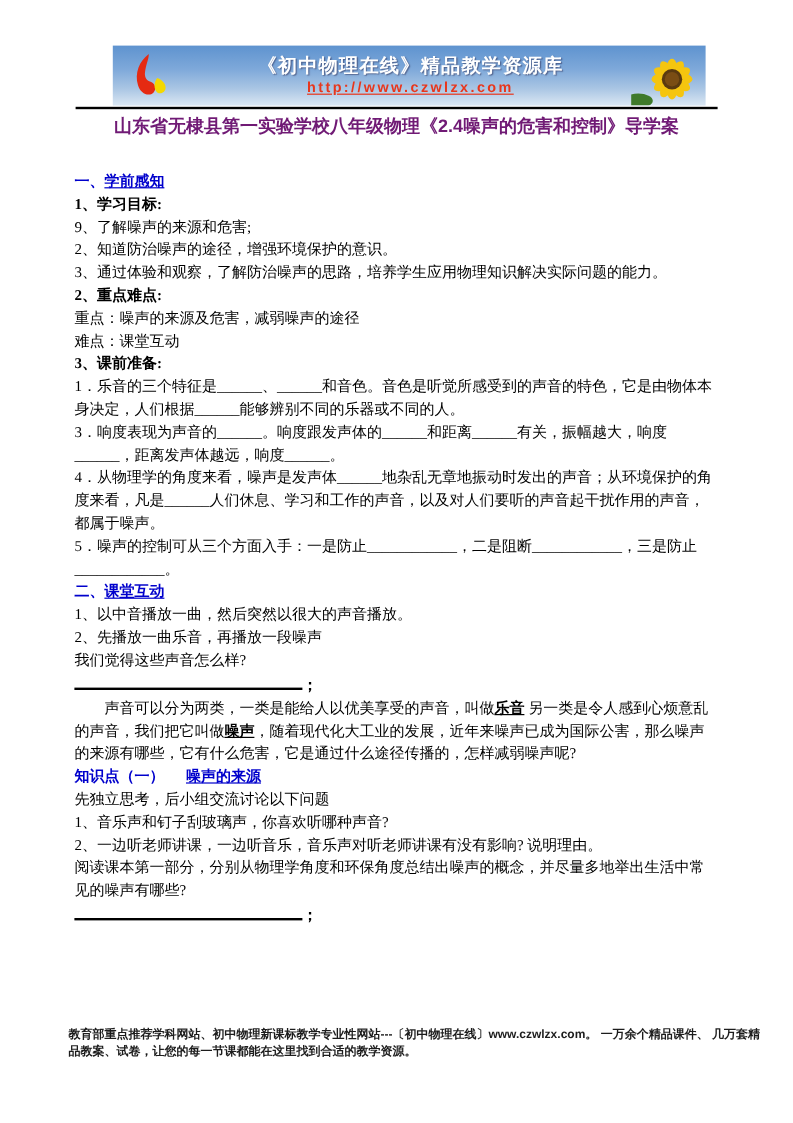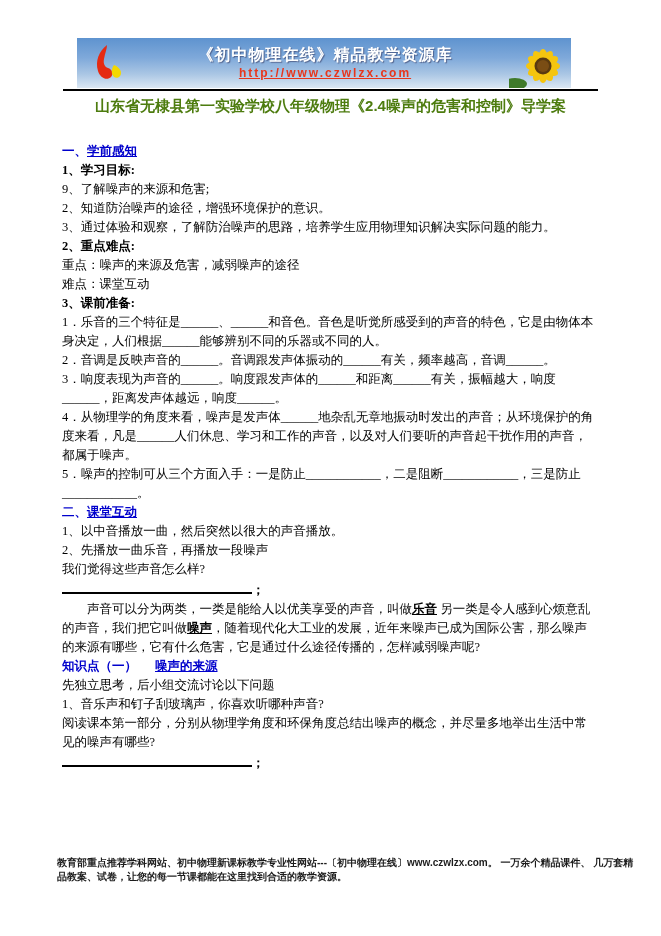--- a/index.html
+++ b/index.html
@@ -1,32 +1,32 @@
 <!DOCTYPE html>
 <html><head>
 <meta charset="utf-8">
 <style>
   html,body{margin:0;padding:0;background:#ffffff;}
   .page{position:relative;width:661px;height:936px;background:#fff;overflow:hidden;
         color:#000;font-family:"Liberation Sans","DejaVu Sans",sans-serif;
         font-size:12.5px;line-height:19px;}
   
-  .banner{position:absolute;left:77px;top:38px;width:494px;height:50px;overflow:hidden;
+  .banner{position:absolute;left:94px;top:38px;width:494px;height:50px;overflow:hidden;
           background:linear-gradient(180deg,#5e93cf 0%,#7fa9da 40%,#aac6e4 72%,#dbe7f3 100%);
           display:flex;align-items:center;}
   .banner-logo{width:64px;height:50px;flex:0 0 auto;display:flex;align-items:center;justify-content:center;}
   .banner-center{flex:1 1 auto;text-align:center;}
   .banner-sitename{color:#ffffff;font-weight:bold;font-size:16px;line-height:18px;
                    text-shadow:1px 1px 1px rgba(40,40,80,.55);letter-spacing:1px;}
   .banner-url{display:block;color:#e8361c;font-weight:bold;font-size:12px;line-height:14px;letter-spacing:2px;}
   .banner-flower{width:62px;height:50px;flex:0 0 auto;position:relative;}
   
   .rule{position:absolute;left:63px;top:89px;width:535px;height:0;border-top:2px solid #000;}
   .doc-title{position:absolute;left:0;top:96px;width:661px;text-align:center;
-             color:#4d7c0f;font-weight:bold;font-size:15px;line-height:20px;}
+             color:#701a75;font-weight:bold;font-size:15px;line-height:20px;}
   
   .content{position:absolute;left:62px;top:142px;width:537px;}
   .content p{margin:0;font-family:Liberation Serif, serif;}
   .h-blue{color:#0000cc;font-weight:bold;}
   .u{text-decoration:underline;}
   .b{font-weight:bold;}
   .bu{font-weight:bold;text-decoration:underline;}
   .ind{margin-left:23px;}
   .ind2{margin-left:20px;}
   .ind3{margin-left:36px;}
@@ -85,39 +85,39 @@
     <p class="ind">9、了解噪声的来源和危害;</p>
     <p class="ind">2、知道防治噪声的途径，增强环境保护的意识。</p>
     <p class="ind">3、通过体验和观察，了解防治噪声的思路，培养学生应用物理知识解决实际问题的能力。</p>
 
     <p class="ind b">2、重点难点:</p>
     <p class="ind2">重点：噪声的来源及危害，减弱噪声的途径</p>
     <p class="ind2">难点：课堂互动</p>
 
     <p class="ind b">3、课前准备:</p>
     <p class="ind2">1．乐音的三个特征是______、______和音色。音色是听觉所感受到的声音的特色，它是由物体本身决定，人们根据______能够辨别不同的乐器或不同的人。</p>
-    <p class="ind2">2．音调是反映声音的______。音调跟发声体振动的______有关，频率越高，音调______。</p>
     <p class="ind2">3．响度表现为声音的______。响度跟发声体的______和距离______有关，振幅越大，响度______，距离发声体越远，响度______。</p>
     <p class="ind2">4．从物理学的角度来看，噪声是发声体______地杂乱无章地振动时发出的声音；从环境保护的角度来看，凡是______人们休息、学习和工作的声音，以及对人们要听的声音起干扰作用的声音，都属于噪声。</p>
     <p class="ind2">5．噪声的控制可从三个方面入手：一是防止____________，二是阻断____________，三是防止____________。</p>
 
     <p><span class="h-blue">二、</span><span class="h-blue u">课堂互动</span></p>
 
     <p class="ind">1、以中音播放一曲，然后突然以很大的声音播放。</p>
     <p class="ind">2、先播放一曲乐音，再播放一段噪声</p>
     <p class="ind3">我们觉得这些声音怎么样?</p>
 
     <p class="blank-row"><span class="blankline"></span><span class="b">；</span></p>
 
     <p class="para"><span>声音可以分为两类，一类是能给人以优美享受的声音，叫做</span><span class="bu">乐音</span><span> 另一类是令人感到心烦意乱的声音，我们把它叫做</span><span class="bu">噪声</span><span>，随着现代化大工业的发展，近年来噪声已成为国际公害，那么噪声的来源有哪些，它有什么危害，它是通过什么途径传播的，怎样减弱噪声呢?</span></p>
 
     <p class="kp"><span class="h-blue">知识点（一）</span><span class="h-blue u" style="margin-left:18px;">噪声的来源</span></p>
 
     <p class="ind">先独立思考，后小组交流讨论以下问题</p>
     <p class="ind">1、音乐声和钉子刮玻璃声，你喜欢听哪种声音?</p>
+    <p class="ind">2、一边听老师讲课，一边听音乐，音乐声对听老师讲课有没有影响? 说明理由。</p>
 
     <p>阅读课本第一部分，分别从物理学角度和环保角度总结出噪声的概念，并尽量多地举出生活中常见的噪声有哪些?</p>
 
     <p class="blank-row"><span class="blankline"></span><span class="b">；</span></p>
 
 
   </div>
 
   <div class="footer">
     <span>教育部重点推荐学科网站、初中物理新课标教学专业性网站---〔初中物理在线〕www.czwlzx.com。 一万余个精品课件、</span>

